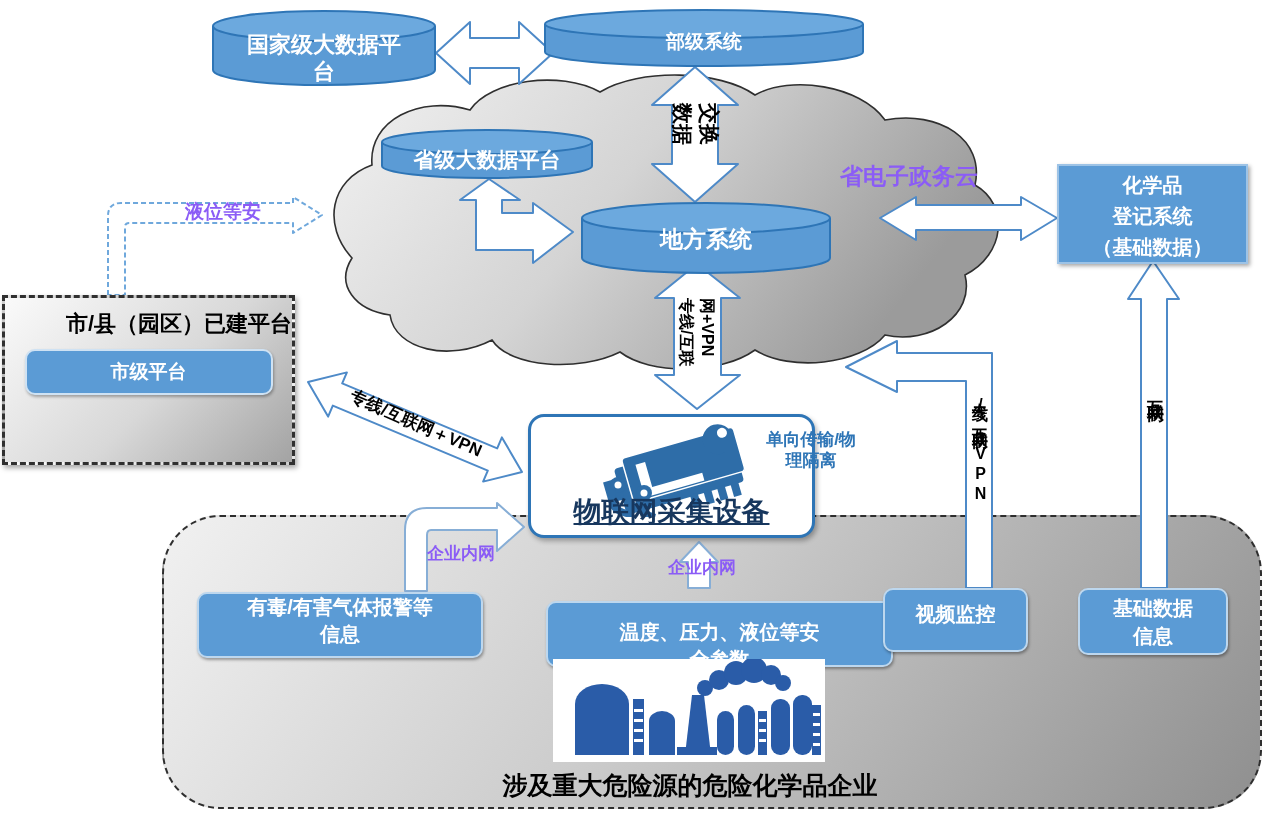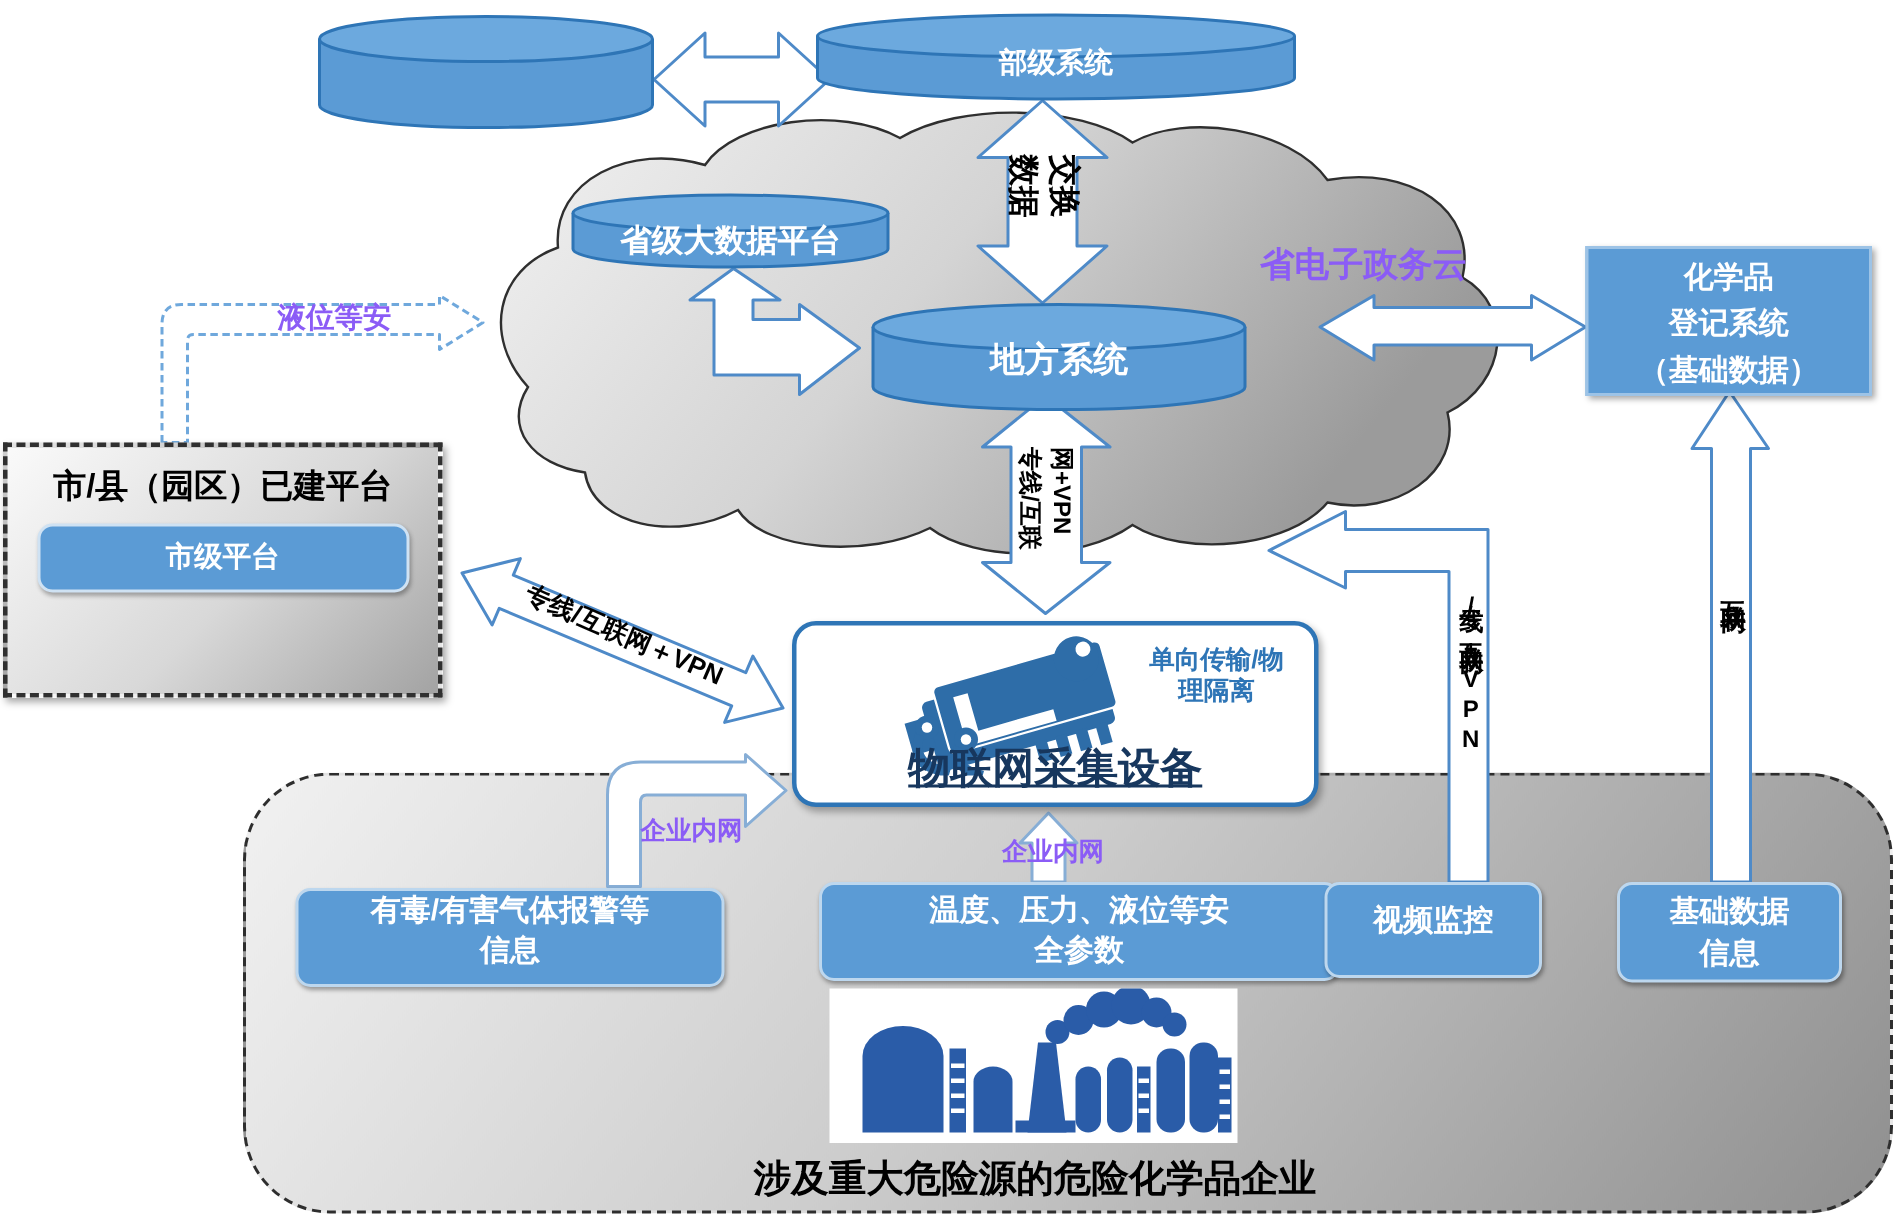--- a/index.html
+++ b/index.html
@@ -11,21 +11,21 @@
         background:linear-gradient(125deg,#f1f1f1 0%,#cccccc 45%,#8f8f8f 100%);}
   .svg-layer{position:absolute;left:0;top:0;z-index:2;pointer-events:none;}
   .lv3{z-index:3;}
   .lv4{z-index:4;}
   
   .bluebox{background:#5B9BD5;border:2px solid #BDD7EE;border-radius:10px;color:#fff;
            text-align:center;font-weight:600;box-shadow:1px 2px 3px rgba(0,0,0,.35);
            box-sizing:border-box;word-break:break-all;}
   .panel{border:3px dashed #303030;background:linear-gradient(135deg,#fafafa 0%,#d8d8d8 55%,#a3a3a3 100%);
          box-shadow:2px 3px 5px rgba(0,0,0,.35);box-sizing:border-box;}
-  .panel-title{color:#000;font-weight:700;font-size:22px;text-align:center;margin-top:11px;}
+  .panel-title{color:#000;font-weight:700;font-size:22px;text-align:right;margin-top:11px;}
   .panel-item{width:248px;height:46px;margin:10px auto 0 auto;background:#5B9BD5;
               border:2px solid #CFE2F3;border-radius:10px;color:#fff;font-weight:600;
               font-size:19px;text-align:center;line-height:42px;box-sizing:border-box;
               box-shadow:1px 2px 3px rgba(0,0,0,.3);}
   .cyltext{color:#fff;text-align:center;font-weight:600;word-break:break-all;}
   .blk{color:#8b5cf6;font-weight:700;white-space:nowrap;}
   .iotbox{background:#fff;border:3px solid #2E75B6;border-radius:16px;
           box-shadow:2px 3px 5px rgba(0,0,0,.3);box-sizing:border-box;}
   .iot-note{color:#2E75B6;font-weight:700;font-size:17px;line-height:21px;text-align:center;}
   .iot-label{color:#17375E;font-weight:700;font-size:28px;text-align:center;}
@@ -95,38 +95,39 @@
         <path d="M382,142 L382,166 A105,12 0 0 0 592,166 L592,142" fill="#5B9BD5"></path>
         <ellipse cx="487" cy="142" rx="105" ry="12" fill="#6CA9DE"></ellipse>
       </g>
       <g>
         <path d="M582,218 L582,258 A124,15 0 0 0 830,258 L830,218" fill="#5B9BD5"></path>
         <ellipse cx="706" cy="218" rx="124" ry="15" fill="#6CA9DE"></ellipse>
       </g>
     </g>
   </svg>
 
+  <div class="abs lv3 cyltext" style="left:244px;top:31px;width:160px;font-size:22px;line-height:27px;">国家级大数据平台</div>
   <div class="abs lv3 cyltext" style="left:604px;top:29px;width:200px;font-size:19px;">部级系统</div>
   <div class="abs lv3 cyltext" style="left:397px;top:146px;width:180px;font-size:21px;">省级大数据平台</div>
   <div class="abs lv3 cyltext" style="left:616px;top:224px;width:180px;font-size:23px;">地方系统</div>
 
   <div class="abs lv3 blk" style="left:840px;top:161px;font-size:23px;">省电子政务云</div>
 
   <div class="abs lv3 chem-box" style="left:1057px;top:164px;width:191px;height:100px;">
     <div>化学品</div>
     <div>登记系统</div>
     <div>（基础数据）</div>
   </div>
 
   <div class="abs lv3 panel" style="left:2px;top:295px;width:293px;height:170px;">
     <div class="panel-title">市/县（园区）已建平台</div>
     <div class="panel-item">市级平台</div>
   </div>
 
-  <div class="abs lv3 iotbox" style="left:528px;top:414px;width:351px;height:124px;">
+  <div class="abs lv3 iotbox" style="left:528px;top:414px;width:287px;height:124px;">
     <svg class="abs" style="left:55px;top:2px;" width="200" height="98" viewBox="0 0 200 98">
       <g transform="rotate(-16 100 48)" fill="#2E6DA8">
         <rect x="30" y="30" width="122" height="48" rx="4"></rect>
         <rect x="40" y="22" width="116" height="46" rx="4" stroke="#fff" stroke-width="1.5"></rect>
         <path d="M52,32 h10 v26 h52 v8 h-62 Z" fill="#fff"></path>
         <circle cx="138" cy="30" r="15"></circle>
         <circle cx="144" cy="25" r="5" fill="#fff"></circle>
         <rect x="96" y="76" width="8" height="14"></rect>
         <rect x="110" y="76" width="8" height="14"></rect>
         <rect x="124" y="76" width="8" height="14"></rect>
@@ -146,21 +147,21 @@
       <div>单向传输/物</div>
       <div>理隔离</div>
     </div>
     <div class="abs iot-label" style="left:0;right:0;bottom:4px;text-decoration:underline;">物联网采集设备</div>
   </div>
 
   <div class="abs lv3 bluebox" style="left:197px;top:592px;width:286px;height:66px;font-size:20px;line-height:27px;padding-top:0;">
     <div>有毒/有害气体报警等</div>
     <div>信息</div>
   </div>
-  <div class="abs lv3 bluebox" style="left:546px;top:588px;width:347px;height:66px;font-size:20px;line-height:27px;padding-top:4px;">
+  <div class="abs lv3 bluebox" style="left:546px;top:601px;width:347px;height:66px;font-size:20px;line-height:27px;padding-top:16px;">
     <div>温度、压力、液位等安</div>
     <div>全参数</div>
   </div>
   <div class="abs lv3 bluebox" style="left:883px;top:588px;width:145px;height:64px;font-size:20px;line-height:48px;">
     <div style="line-height:48px;">视频监控</div>
   </div>
   <div class="abs lv3 bluebox" style="left:1078px;top:588px;width:150px;height:67px;font-size:20px;line-height:28px;padding-top:4px;">
     <div>基础数据</div>
     <div>信息</div>
   </div>

